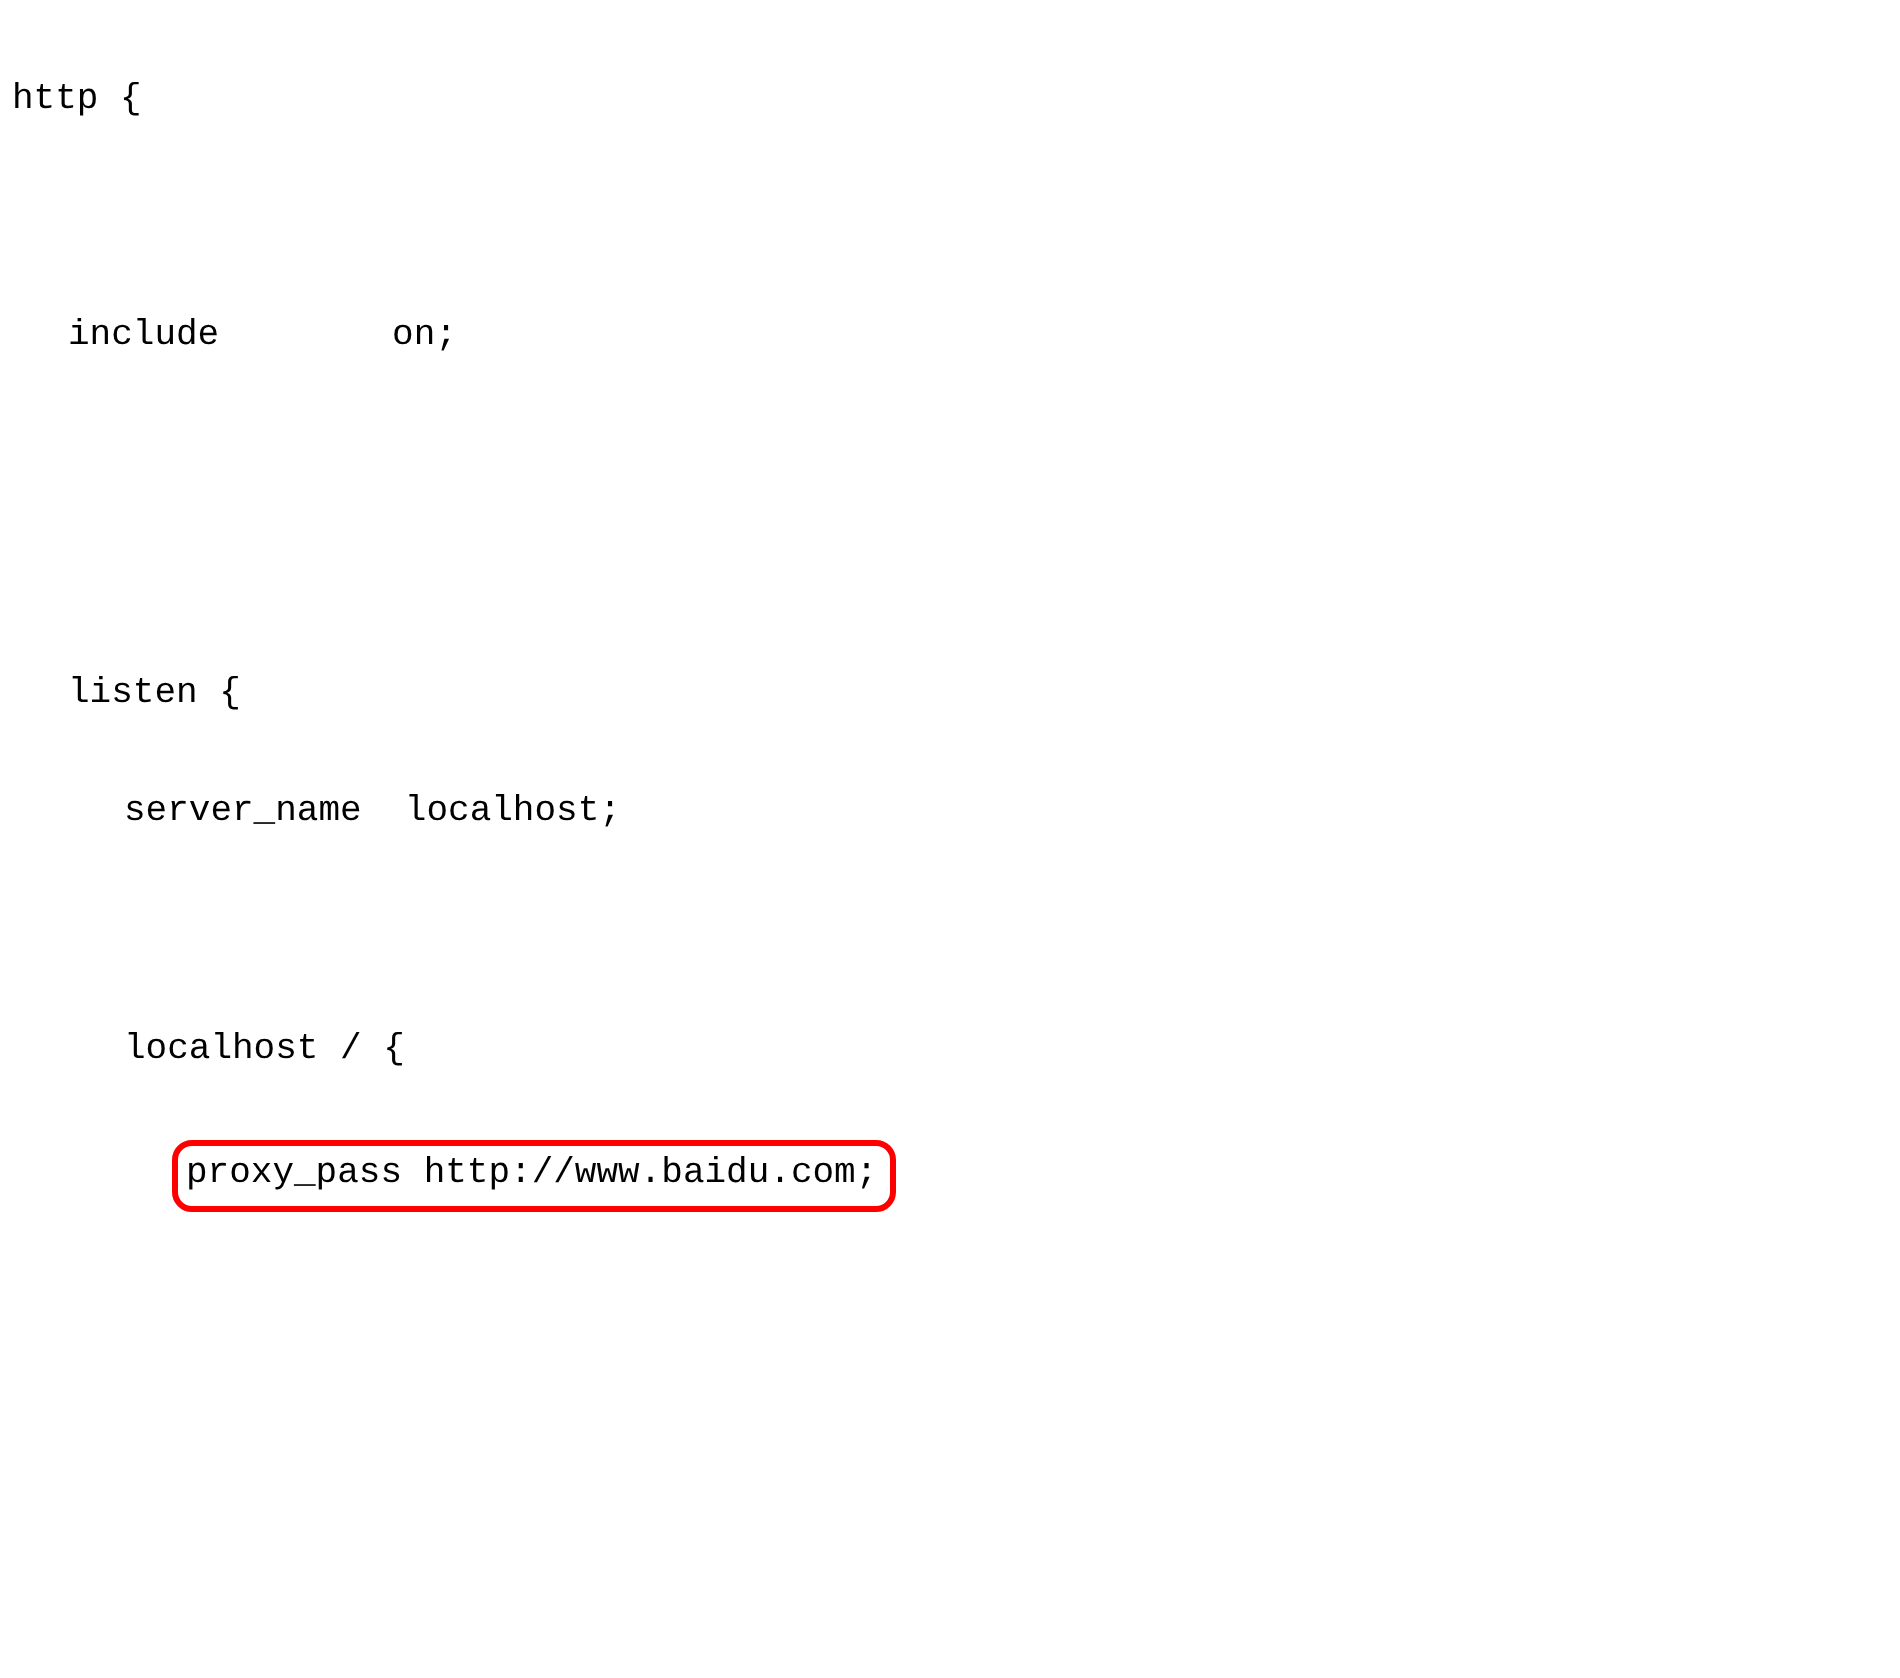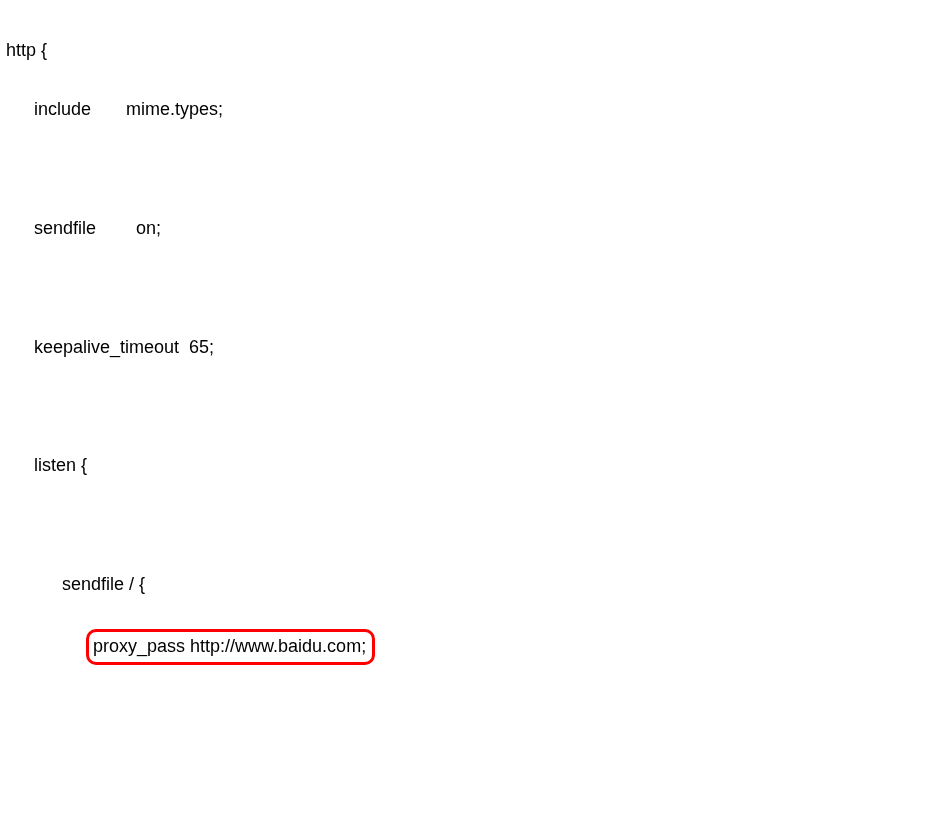--- a/index.html
+++ b/index.html
@@ -19,36 +19,35 @@
       display: inline-block;
       border: 3px solid #ff0000;
       border-radius: 10px;
       padding: 0 6px 0 4px;
       margin-left: -4px;
     }
     .indent-0 { padding-left: 0; }
     .indent-1 { padding-left: 28px; }
     .indent-2 { padding-left: 56px; }
     .indent-3 { padding-left: 84px; }
-    .line { display: block; }
+    .line { display: block; font-family: Liberation Mono, monospace; }
   </style>
 </head>
 <body>
 
 <div class="code-block">
 <span class="line indent-0">http {</span>
-<span class="line indent-1">include       mime.types;</span>
 <span class="line indent-1">&nbsp;</span>
-<span class="line indent-1">sendfile        on;</span>
+<span class="line indent-1">include        on;</span>
 <span class="line indent-1">&nbsp;</span>
-<span class="line indent-1">keepalive_timeout  65;</span>
 <span class="line indent-1">&nbsp;</span>
 <span class="line indent-1">listen {</span>
+<span class="line indent-2">server_name  localhost;</span>
 <span class="line indent-2">&nbsp;</span>
-<span class="line indent-2">sendfile / {</span>
+<span class="line indent-2">localhost / {</span>
 <span class="line indent-3"><span class="highlight-box">proxy_pass http://www.baidu.com;</span></span>
 
 
 
 
 
 
 
 
 

